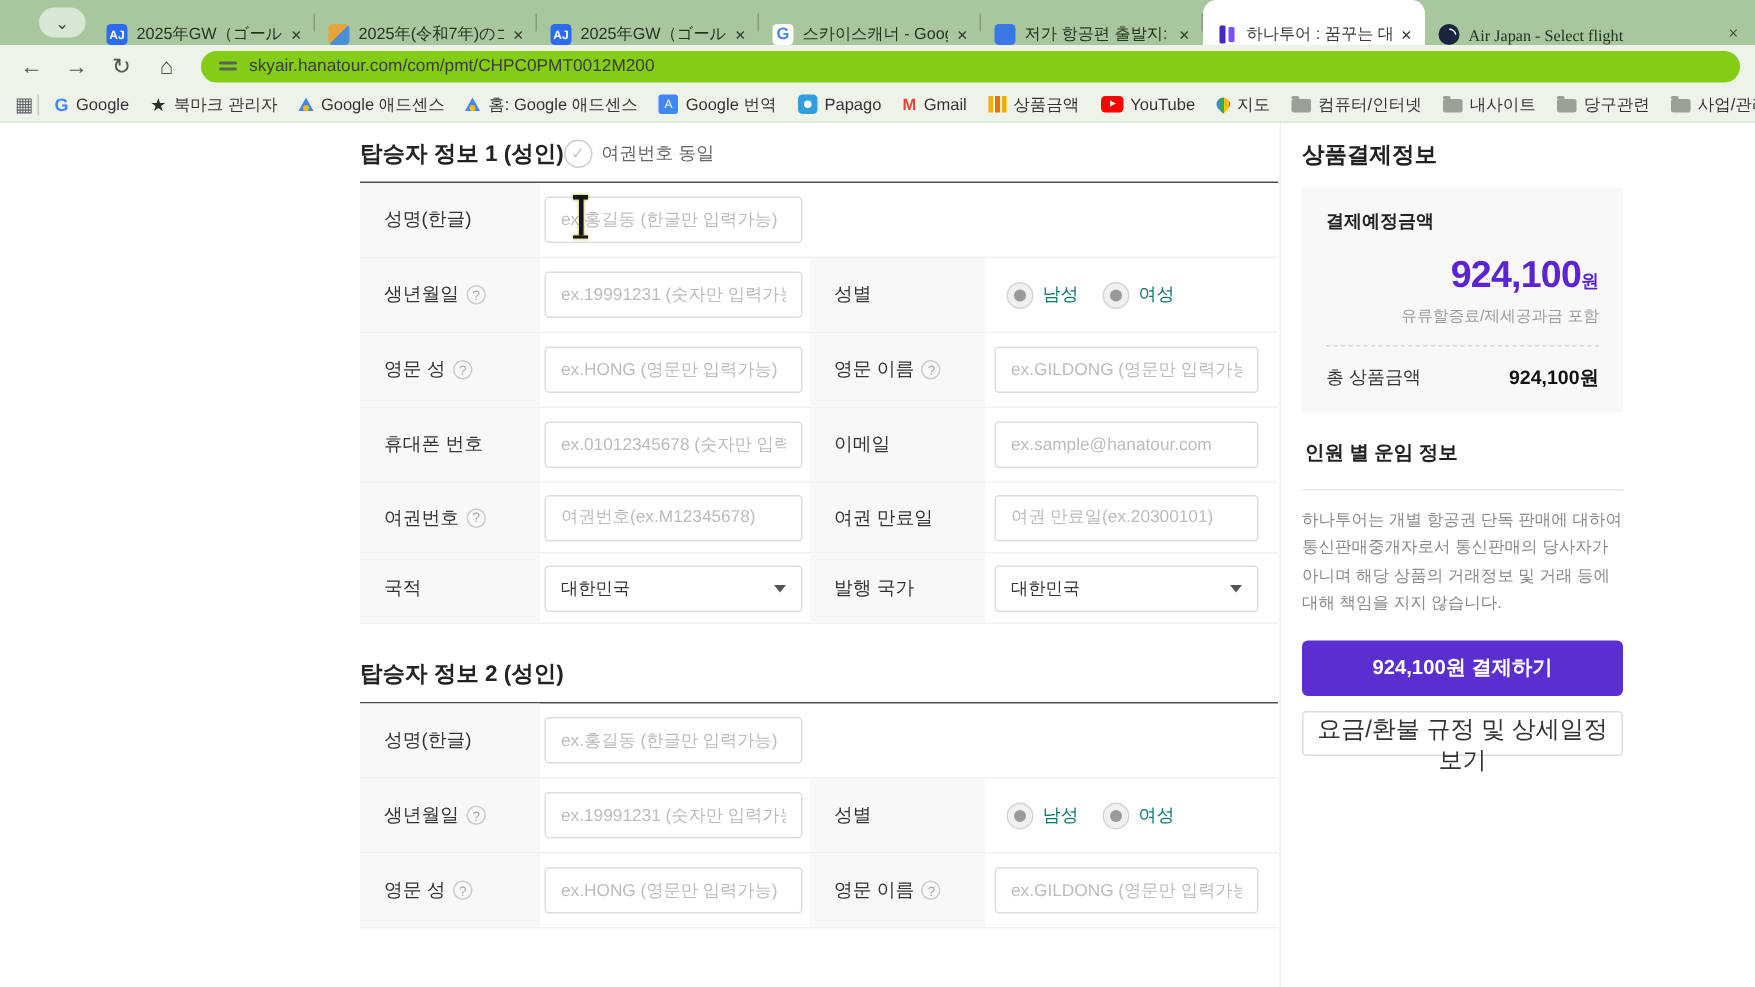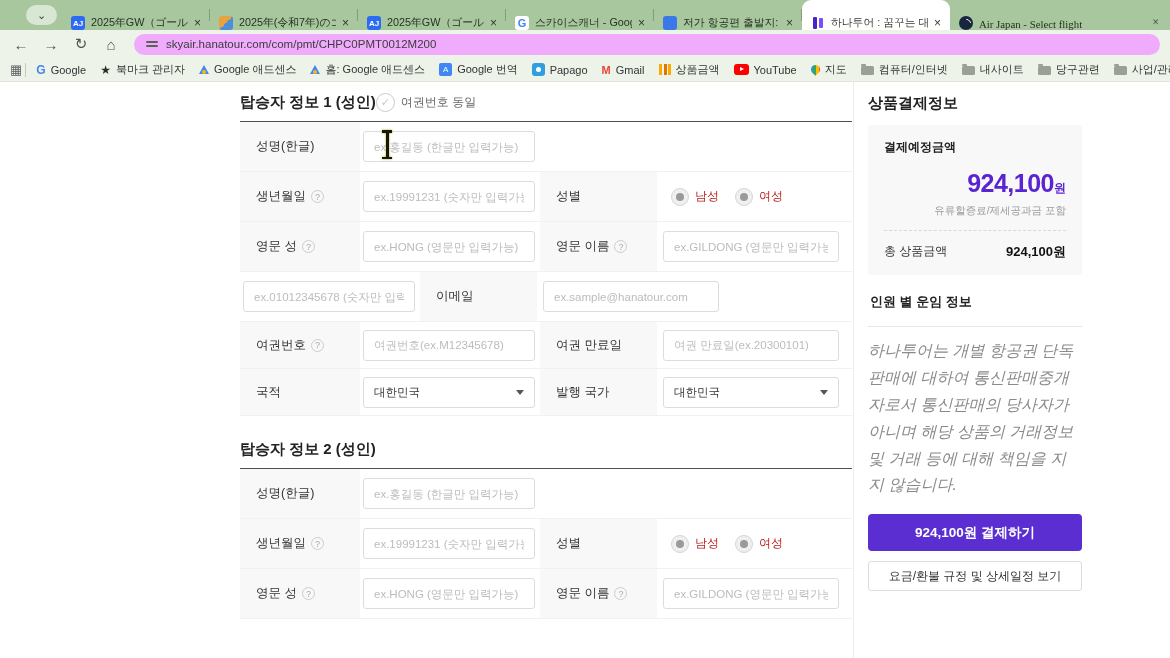--- a/index.html
+++ b/index.html
@@ -34,21 +34,21 @@
   .fav.hana i:last-child { background:#7c4dff; height:10px; }
   .fav.airjapan { background:#17263e; border-radius:50%; position:relative; }
   .fav.airjapan::after { content:""; width:7px; height:7px; border-radius:50%;
     border:1.5px solid transparent; border-top-color:#fff; transform:rotate(40deg); }
 
   
   .toolbar { position:absolute; top:30px; left:0; right:0; height:28px; background:#eef3ea;
     display:flex; align-items:center; }
   .nav-ico { color:#4d564b; font-size:15px; width:30px; text-align:center; flex:none; }
   .nav-ico.first { margin-left:6px; }
-  .addr { flex:1; margin:0 10px 0 8px; height:21px; background:#f0abfc; border-radius:11px;
+  .addr { flex:1; margin:0 10px 0 8px; height:21px; background:#84cc16; border-radius:11px;
     display:flex; align-items:center; padding:0 12px; gap:8px; font-size:11.5px; color:#3c3c3c; }
   .tune { width:12px; height:12px; position:relative; flex:none; }
   .tune::before, .tune::after { content:""; position:absolute; left:0; right:0; height:1.6px;
     background:#5a6357; border-radius:1px; }
   .tune::before { top:3px; } .tune::after { bottom:3px; }
 
   
   .bookbar { position:absolute; top:58px; left:0; right:0; height:24px; background:#eef3ea;
     display:flex; align-items:center; overflow:hidden; border-bottom:1px solid #dfe5da;
     font-size:11px; color:#333; }
@@ -104,21 +104,21 @@
     font-size:9px; display:inline-flex; align-items:center; justify-content:center; margin-left:5px; flex:none; }
   input.txt { width:172px; height:31px; border:1px solid #ddd; border-radius:3px; padding:0 10px;
     font-size:11.5px; color:#333; background:#fff; outline:none; }
   input.txt::placeholder { color:#bcbcbc; }
   .second input.txt { width:176px; }
   .select { width:172px; height:31px; border:1px solid #ddd; border-radius:3px; padding:0 10px;
     font-size:11.5px; color:#333; display:flex; align-items:center; justify-content:space-between; background:#fff; }
   .second .select { width:176px; }
   .sel-arrow { width:0; height:0; border-left:4px solid transparent; border-right:4px solid transparent;
     border-top:5px solid #555; }
-  .radio-group { display:flex; align-items:flex-start; gap:16px; padding-left:8px; font-size:12px; color:#b91c1c; }
+  .radio-group { display:flex; align-items:flex-start; gap:16px; padding-left:8px; font-size:12px; color:#0f766e; }
   .radio-item { display:flex; align-items:center; gap:6px; }
   .radio { width:18px; height:18px; border-radius:50%; background:#f0f0f0; border:1px solid #d5d5d5;
     display:flex; align-items:center; justify-content:center; }
   .radio::after { content:""; width:8px; height:8px; border-radius:50%; background:#9a9a9a; }
 
   
   .ibeam { position:absolute; left:379px; top:48px; width:16px; height:29px; pointer-events:none;
     filter:drop-shadow(0 0 1px #b8a800); }
   .ibeam .stem { position:absolute; left:7px; top:2px; bottom:2px; width:2.5px; background:#161616; }
   .ibeam .cap { position:absolute; left:3px; width:10px; height:2.5px; background:#161616; }
@@ -132,25 +132,25 @@
   .price-line { text-align:right; margin-top:13px; }
   .price { font-size:25px; font-weight:800; color:#5a23d3; letter-spacing:-0.5px; }
   .price-won { font-size:12px; color:#5a23d3; font-weight:600; }
   .price-note { text-align:right; font-size:10.5px; color:#9b9b9b; margin-top:6px; }
   .dash { border-top:1px dashed #d8d8d8; margin-top:12px; }
   .total-row { display:flex; justify-content:space-between; padding:12px 0 4px; }
   .total-lbl { font-size:12px; color:#333; }
   .total-val { font-size:13px; font-weight:700; color:#111; }
   .fare-sec { display:flex; justify-content:space-between; align-items:center; padding:15px 2px;
     border-bottom:1px solid #e7e7e7; font-size:13px; font-weight:600; color:#222; margin-top:3px; }
-  .disclaimer { font-size:16px; color:#8a8a8a; line-height:1.68; padding:11px 0 15px;font-style:italic; }
+  .disclaimer { font-size:11px; color:#8a8a8a; line-height:1.68; padding:11px 0 15px; }
   .pay-btn { width:100%; height:37px; background:#5a2ed0; border:none; border-radius:4px;
     color:#fff; font-size:13.5px; font-weight:700; font-family:inherit; }
   .detail-btn { width:100%; height:30px; margin-top:10px; background:#fff; border:1px solid #dcdcdc;
-    border-radius:3px; color:#333; font-size:12px; font-family:inherit; }
+    border-radius:3px; color:#333; font-size:16px; font-family:inherit; }
 </style>
 </head>
 <body>
 
 <div class="tabstrip">
   <div class="tab-search">
     <span>⌄</span>
   </div>
   <div class="tabs">
     <div class="tab">
@@ -326,20 +326,23 @@
       <div class="fcell-label second">
           <span>영문 이름</span>
           <span class="help">?</span>
         </div>
       <div class="fcell-field second">
         <input class="txt" type="text" placeholder="ex.GILDONG (영문만 입력가능)" style="">
       </div>
     </div>
 
     <div class="frow">
+      <div class="fcell-label">
+          <span>휴대폰 번호</span>
+        </div>
       <div class="fcell-field">
         <input class="txt" type="text" placeholder="ex.01012345678 (숫자만 입력가능)" style="">
       </div>
       <div class="fcell-label second">
           <span>이메일</span>
         </div>
       <div class="fcell-field second">
         <input class="txt" type="text" placeholder="ex.sample@hanatour.com" style="">
       </div>
     </div>

